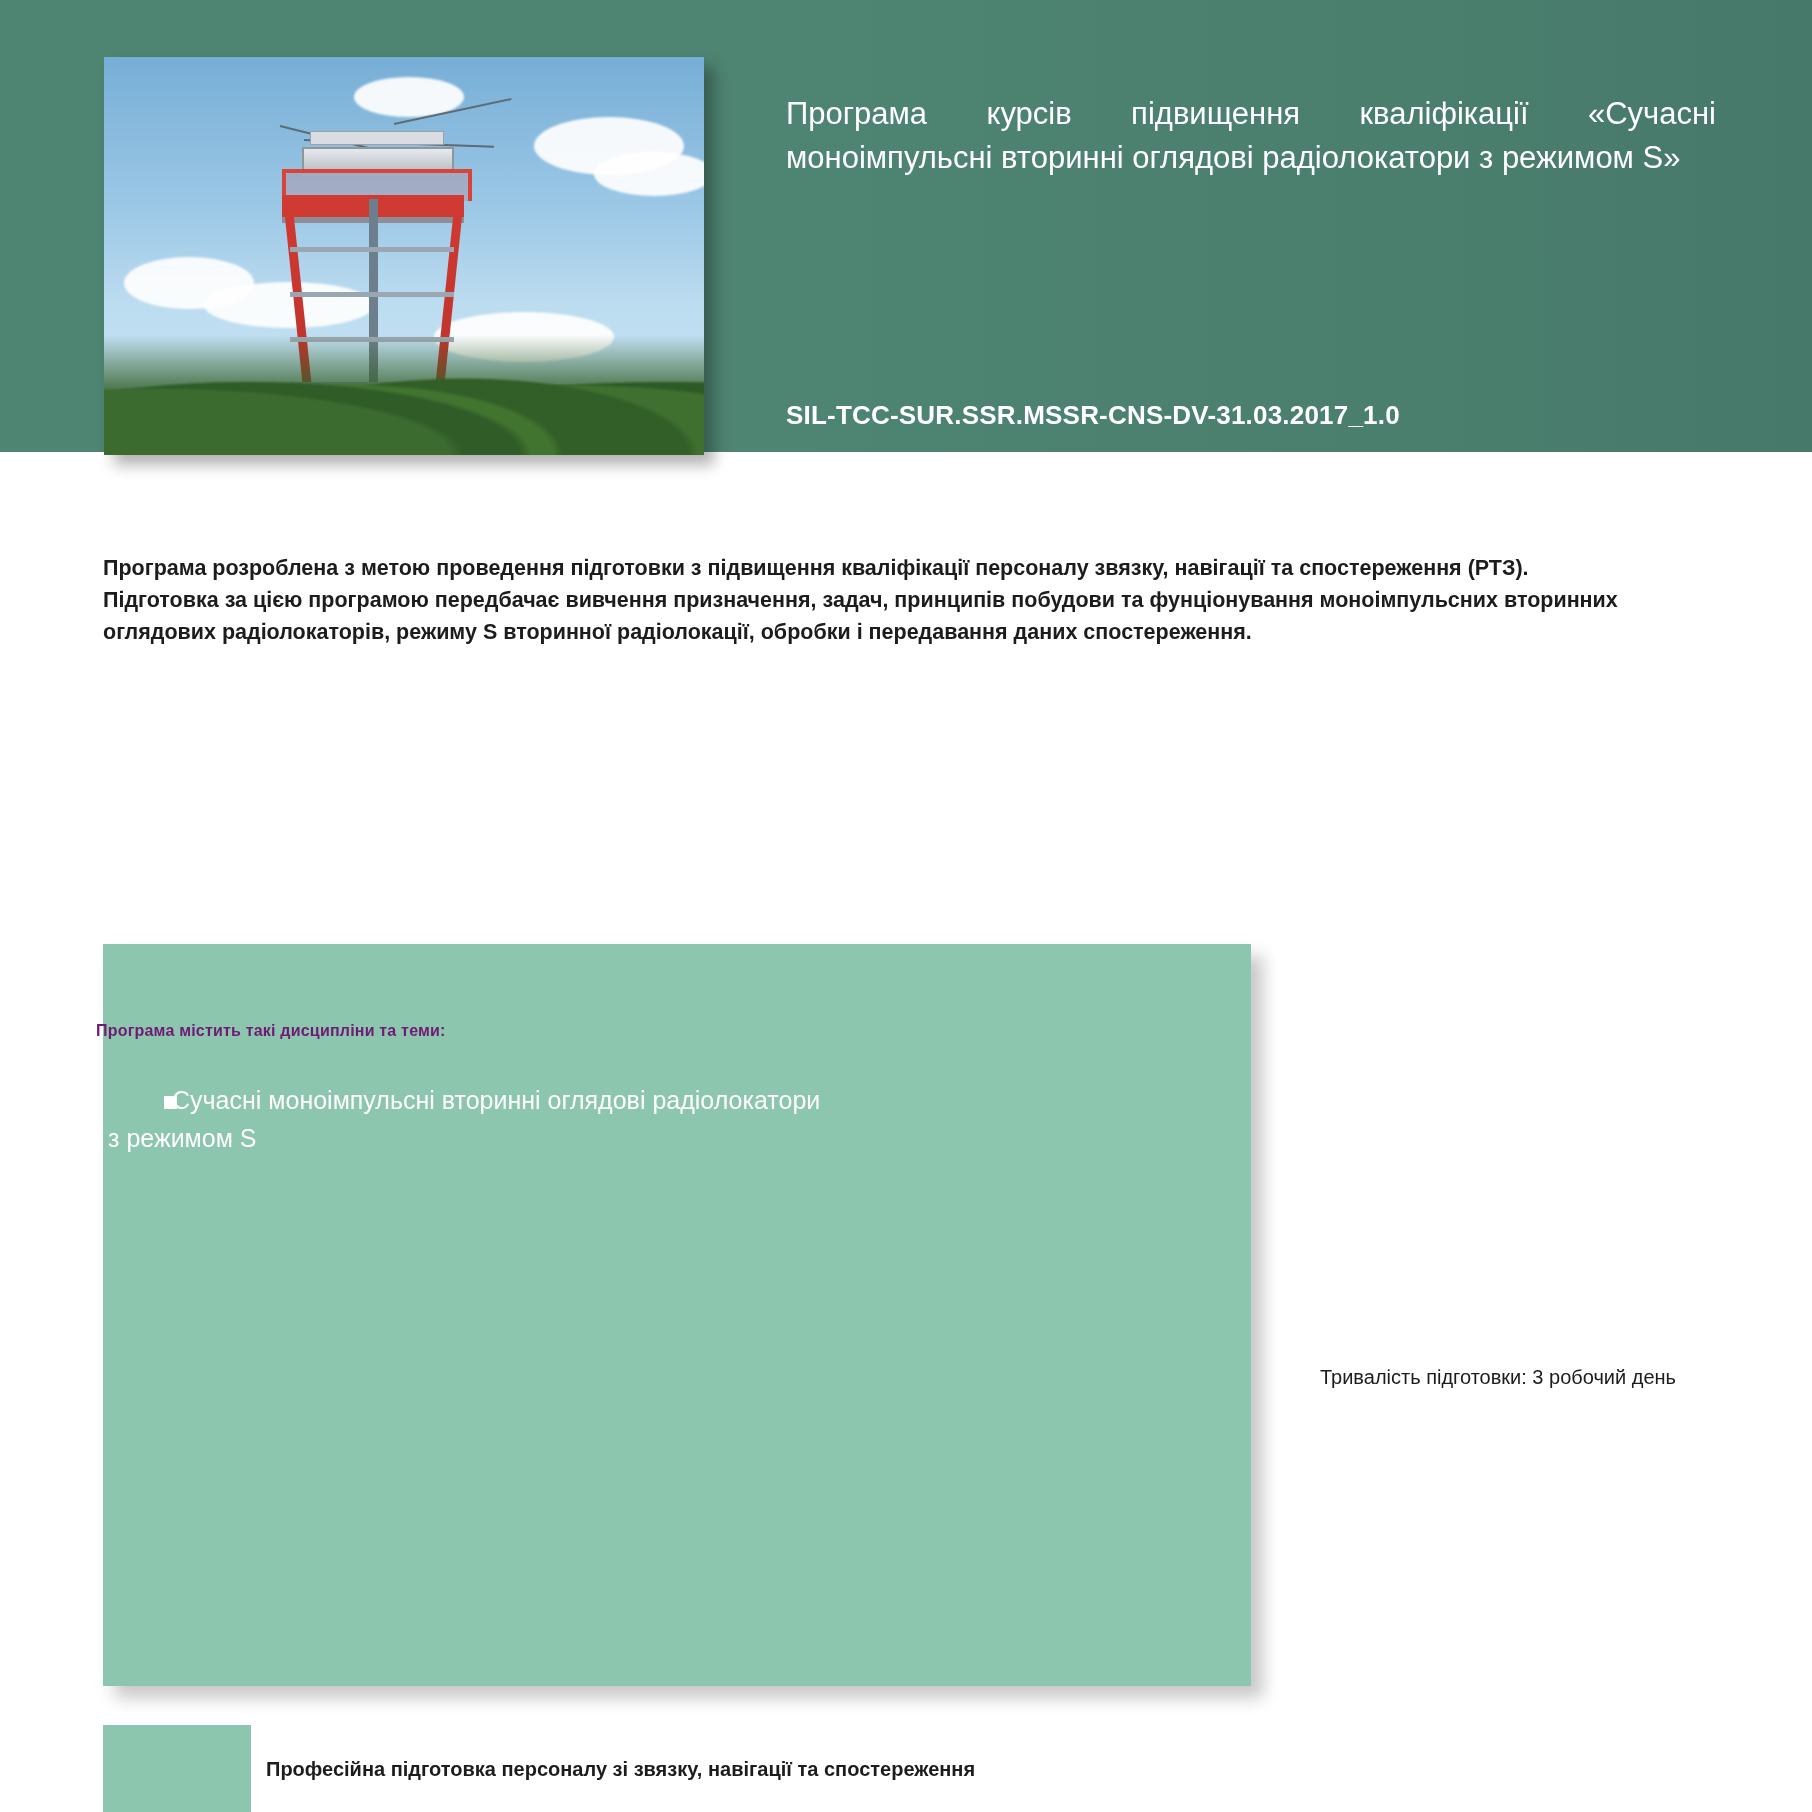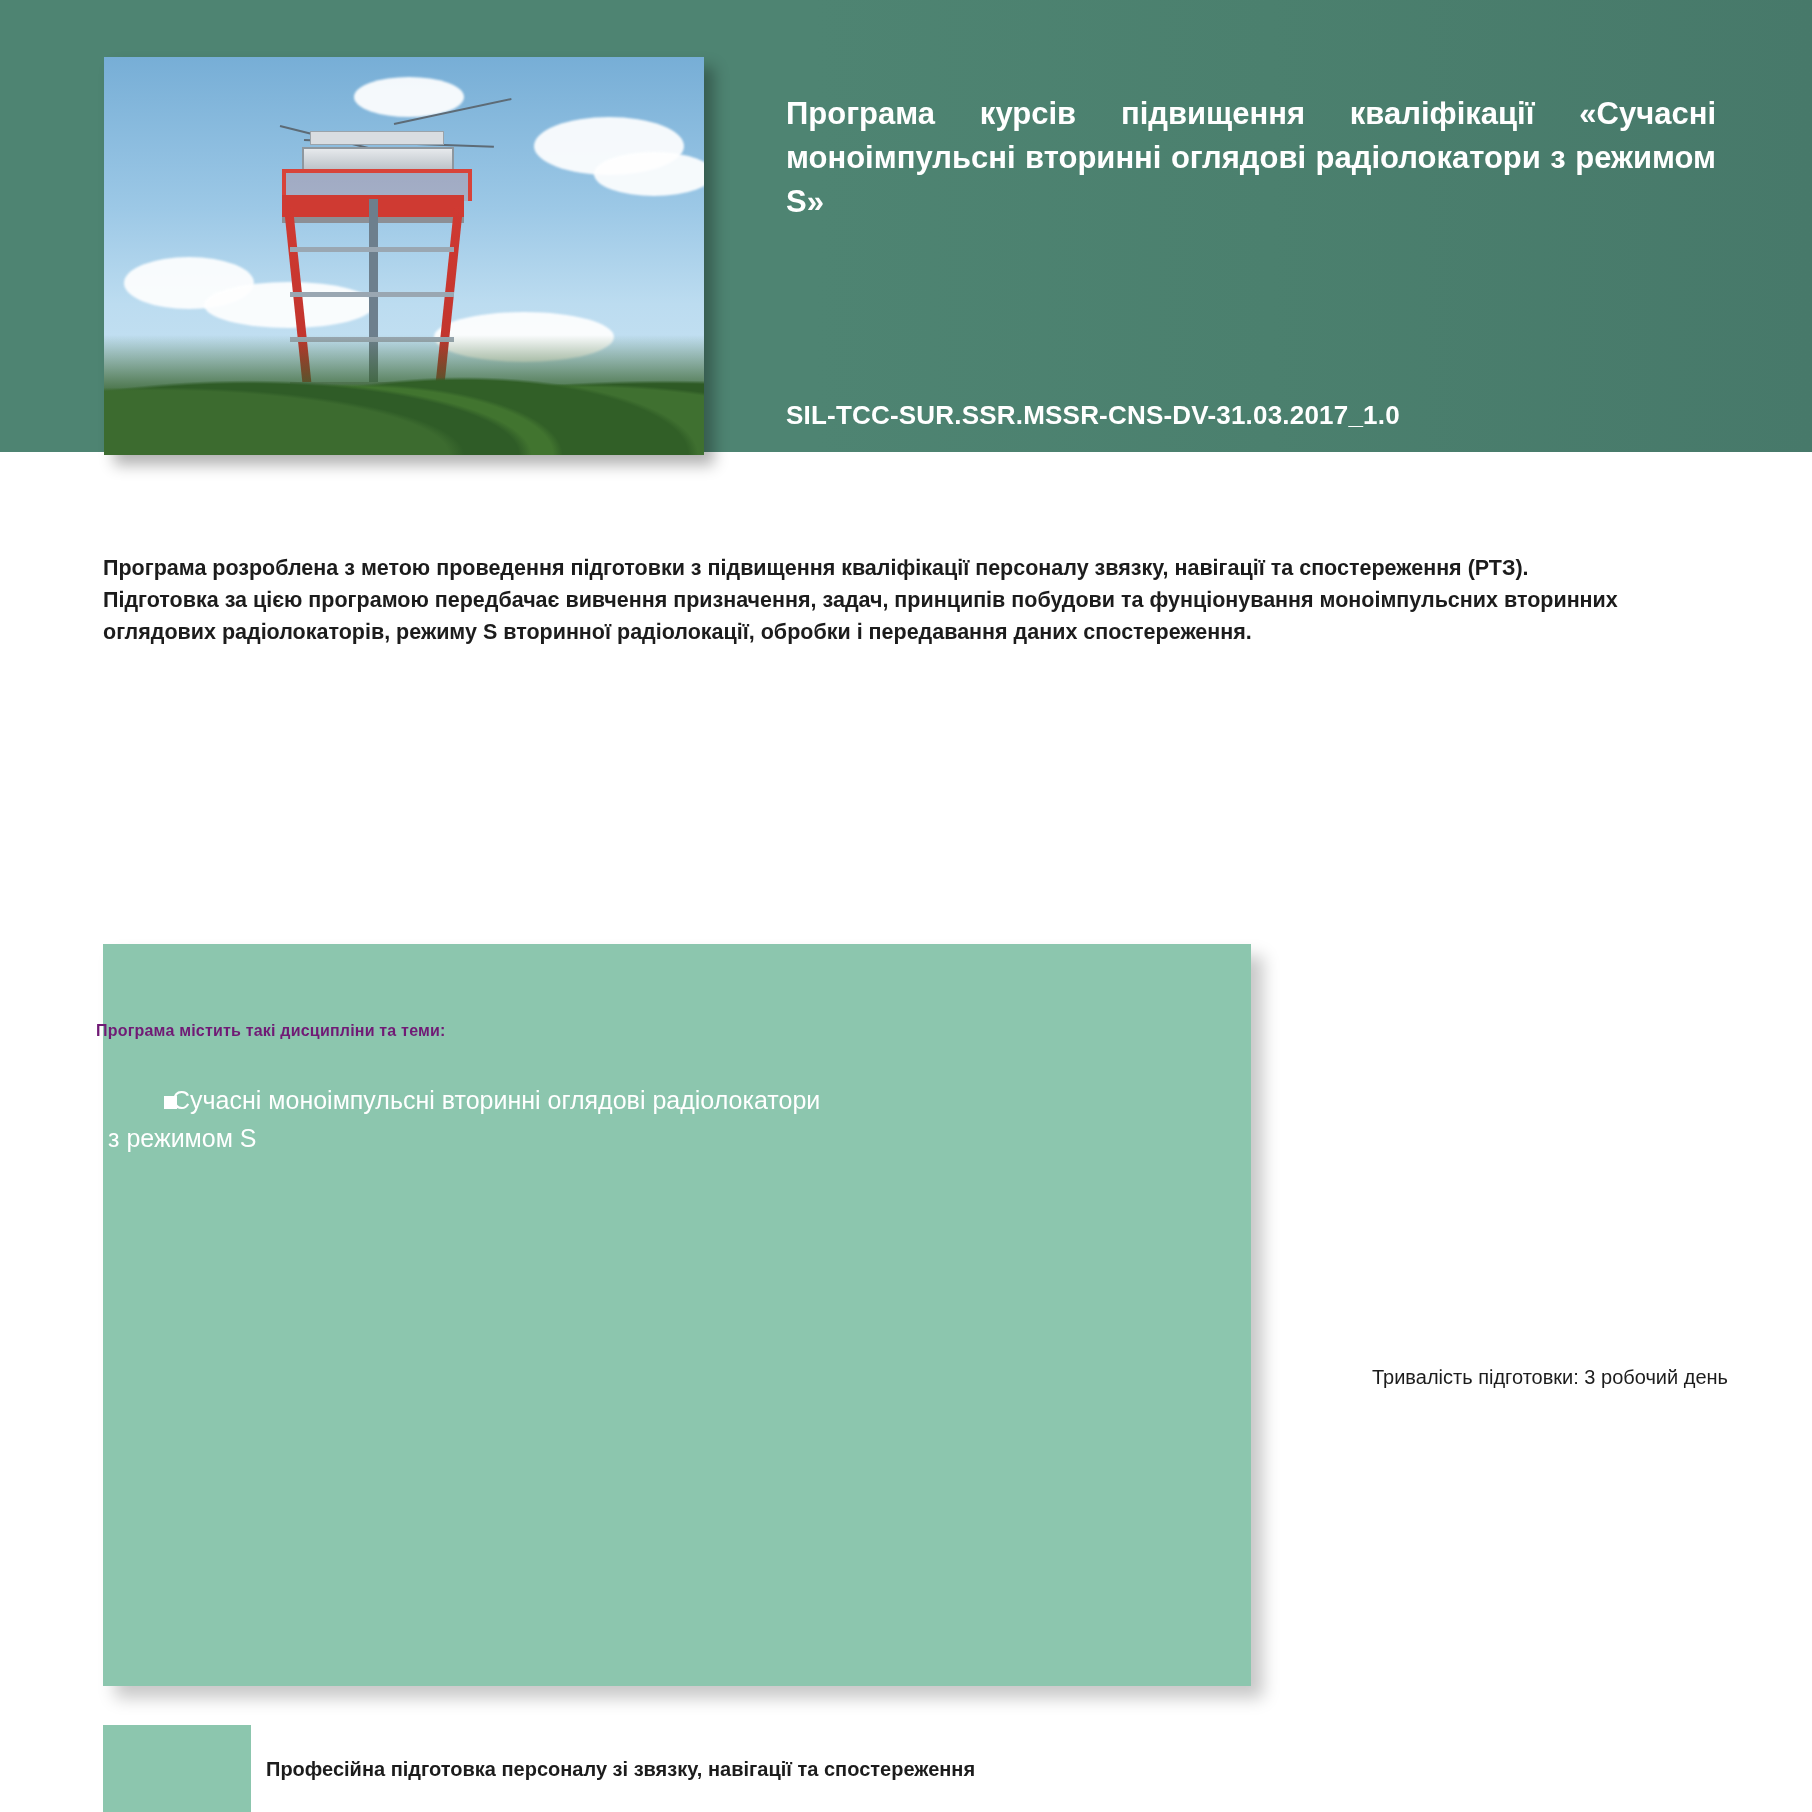--- a/index.html
+++ b/index.html
@@ -141,21 +141,21 @@
 
   .header-title {
     position: absolute;
     left: 786px;
     top: 92px;
     width: 930px;
     z-index: 6;
     color: #ffffff;
     font-size: 31px;
     line-height: 1.42;
-    font-weight: bold;
+    font-weight: normal;
     text-align: justify;
   }
   .header-code {
     position: absolute;
     left: 786px;
     top: 400px;
     width: 930px;
     z-index: 6;
     color: #ffffff;
     font-size: 26px;
@@ -224,21 +224,21 @@
     margin-left: -64px;
   }
 
   .duration {
     position: absolute;
     left: 1268px;
     top: 1366px;
     width: 460px;
     font-size: 20px;
     color: #1c1c1c;
-    text-align: right;
+    text-align: center;
   }
 
   
   .footer-swatch {
     position: absolute;
     left: 103px;
     top: 1725px;
     width: 148px;
     height: 87px;
     background: #8cc6ae;

